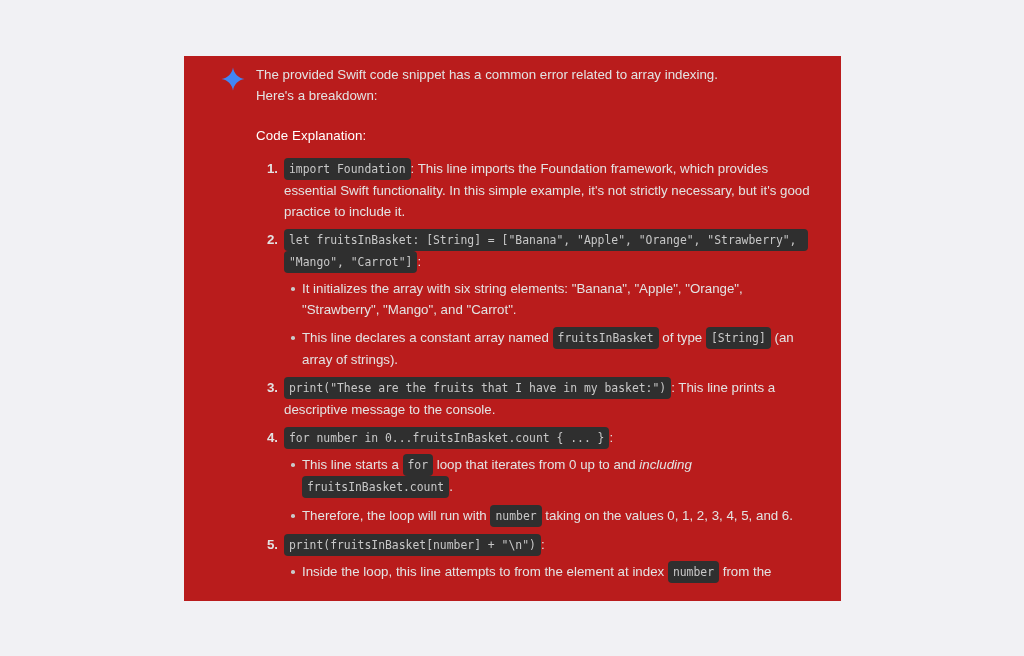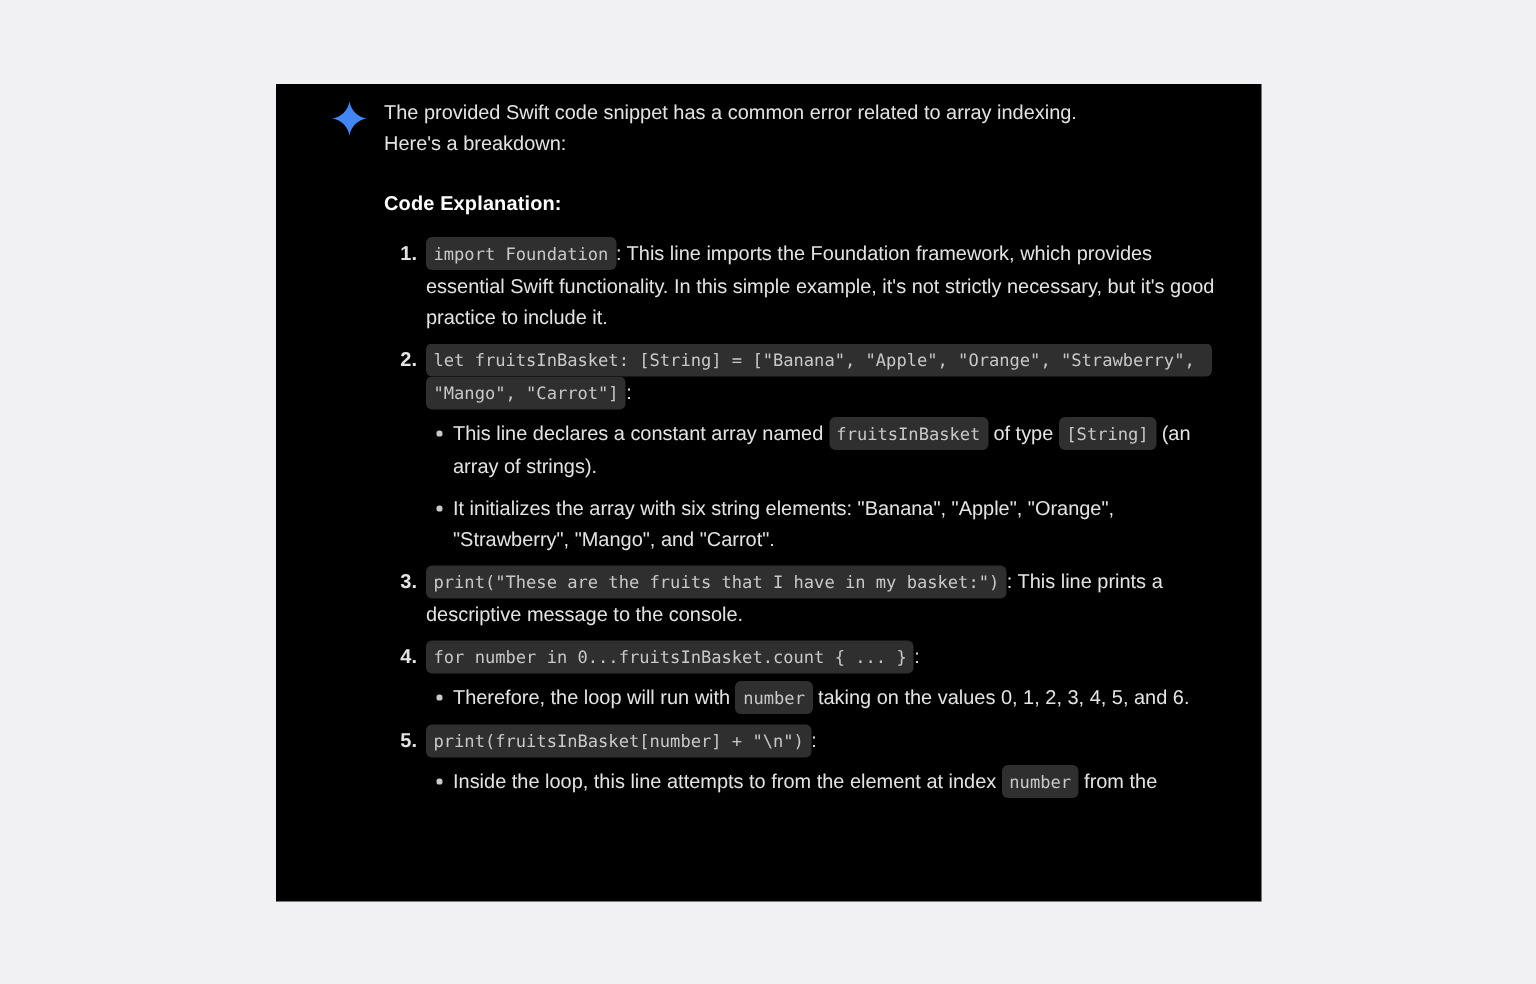--- a/index.html
+++ b/index.html
@@ -22,21 +22,21 @@
     background: #f1f1f4;
   }
 
   
   .response-card {
     position: absolute;
     left: 184px;
     top: 56px;
     width: 657px;
     height: 545px;
-    background: #000000;
+    background: #b91c1c;
     box-sizing: border-box;
     overflow: hidden;
   }
 
   .card-inner {
     position: relative;
     padding: 0;
     height: 100%;
   }
 
@@ -64,21 +64,21 @@
   .intro-paragraph {
     margin: 0;
     padding: 0;
     max-width: 472px;
     color: #e3e3e3;
   }
 
   .section-heading {
     margin: 19px 0 0 0;
     font-size: 13.3px;
-    font-weight: bold;
+    font-weight: normal;
     color: #ffffff;
     letter-spacing: 0.1px;
   }
 
   
   ol.steps {
     margin: 12px 0 0 0;
     padding: 0 0 0 28px;
     list-style: none;
     counter-reset: step;
@@ -167,30 +167,31 @@
 
         <div class="section-heading">Code Explanation:</div>
 
         <ol class="steps" id="steps-list">
             <li>
               <div><code class="chip">import Foundation</code><span class="txt">: This line imports the Foundation framework, which provides essential Swift functionality. In this simple example, it's not strictly necessary, but it's good practice to include it.</span></div>
             </li>
             <li>
               <div><code class="chip">let fruitsInBasket: [String] = ["Banana", "Apple", "Orange", "Strawberry", "Mango", "Carrot"]</code><span class="txt">:</span></div>
               <ul class="subitems">
+                <li><span class="txt">It initializes the array with six string elements: "Banana", "Apple", "Orange", "Strawberry", "Mango", and "Carrot".</span></li>
                 <li><span class="txt">This line declares a constant array named </span><code class="chip">fruitsInBasket</code><span class="txt"> of type </span><code class="chip">[String]</code><span class="txt"> (an array of strings).</span></li>
-                <li><span class="txt">It initializes the array with six string elements: "Banana", "Apple", "Orange", "Strawberry", "Mango", and "Carrot".</span></li>
               </ul>
             </li>
             <li>
               <div><code class="chip">print("These are the fruits that I have in my basket:")</code><span class="txt">: This line prints a descriptive message to the console.</span></div>
             </li>
             <li>
               <div><code class="chip">for number in 0...fruitsInBasket.count { ... }</code><span class="txt">:</span></div>
               <ul class="subitems">
+                <li><span class="txt">This line starts a </span><code class="chip">for</code><span class="txt"> loop that iterates from 0 up to and </span><em class="emph">including</em><span class="txt"> </span><code class="chip">fruitsInBasket.count</code><span class="txt">.</span></li>
                 <li><span class="txt">Therefore, the loop will run with </span><code class="chip">number</code><span class="txt"> taking on the values 0, 1, 2, 3, 4, 5, and 6.</span></li>
               </ul>
             </li>
             <li>
               <div><code class="chip">print(fruitsInBasket[number] + "\n")</code><span class="txt">:</span></div>
               <ul class="subitems">
                 <li><span class="txt">Inside the loop, this line attempts to from the element at index </span><code class="chip">number</code><span class="txt"> from the </span></li>
               </ul>
             </li>
           </ol>

